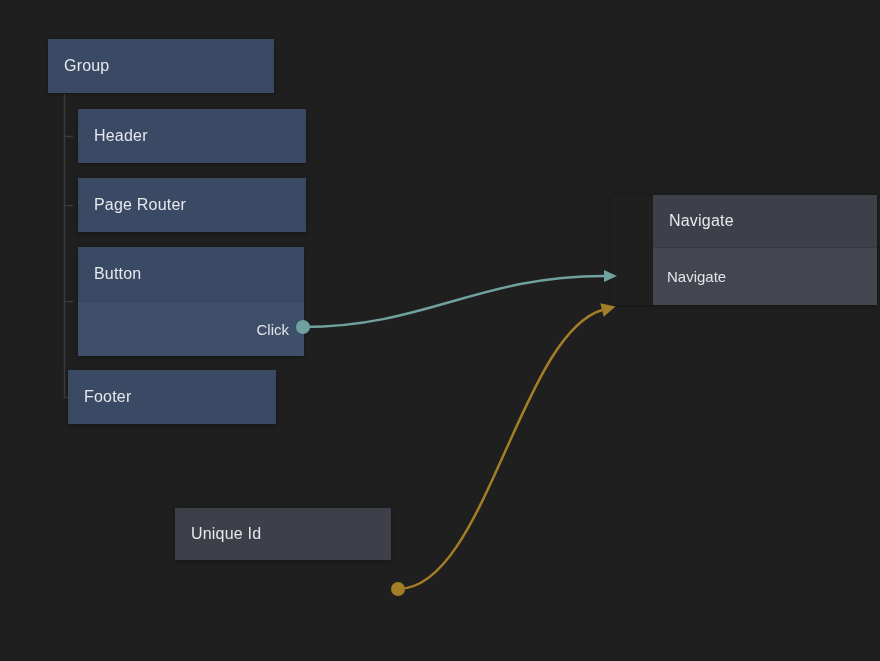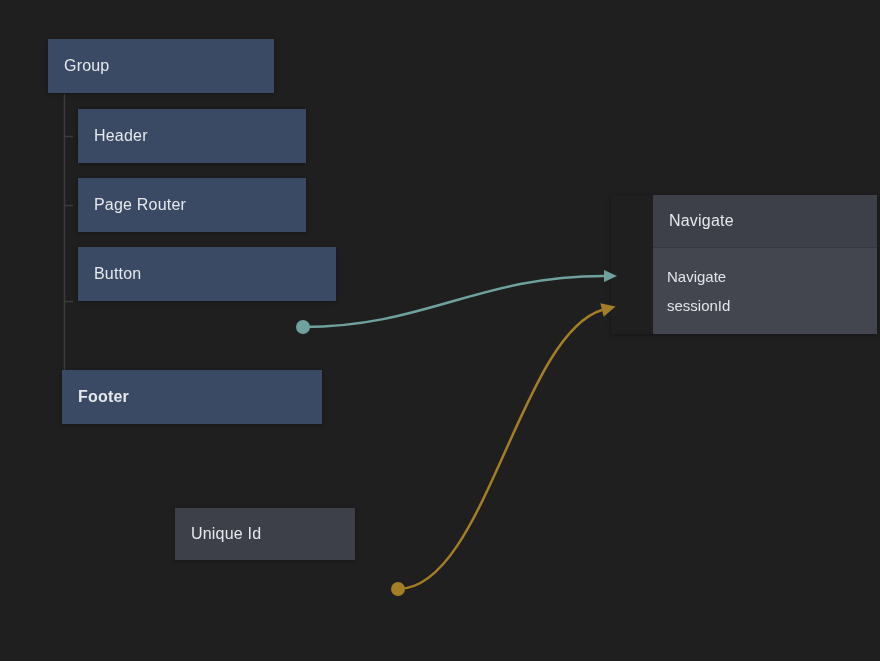--- a/index.html
+++ b/index.html
@@ -41,24 +41,24 @@
   .in-row{
     height:29px;
     display:flex;align-items:center;
     padding-left:14px;
     font-size:15px;color:#e1e4e8;
   }
 
   #node-group      {left:48px; top:39px; width:226px;}
   #node-header     {left:78px; top:109px;width:228px;}
   #node-page-router{left:78px; top:178px;width:228px;}
-  #node-button     {left:78px; top:247px;width:258px;}
-  #node-footer     {left:62px; top:370px;width:260px;font-weight:bold;}
+  #node-button     {left:78px; top:247px;width:226px;}
+  #node-footer     {left:68px; top:370px;width:208px;}
   #node-navigate   {left:611px;top:195px;width:224px;padding-left:42px;}
-  #node-unique-id  {left:175px;top:508px;width:180px;}
+  #node-unique-id  {left:175px;top:508px;width:216px;}
 
   #wire-layer{
     position:absolute;left:0;top:0;width:880px;height:661px;
     pointer-events:none;
   }
   #tree-layer{
     position:absolute;left:0;top:0;width:880px;height:661px;
     pointer-events:none;
   }
 </style>
@@ -86,38 +86,38 @@
   <div class="node blue" id="node-page-router">
     <div class="title">
       <span>Page Router</span>
     </div>
   </div>
 
   <div class="node blue" id="node-button">
     <div class="title">
       <span>Button</span>
     </div>
+    <div class="body out-row">
+      <span>Click</span>
+    </div>
   </div>
 
   <div class="node blue" id="node-footer">
     <div class="title">
       <span>Footer</span>
     </div>
   </div>
 
   <div class="node gray" id="node-navigate">
     <div class="title">
       <span>Navigate</span>
     </div>
     <div class="body in-body">
       <div class="in-row">
         <span>Navigate</span>
-      </div>
-      <div class="in-row">
-        <span>sessionId</span>
       </div>
     </div>
   </div>
 
   <div class="node gray" id="node-unique-id">
     <div class="title">
       <span>Unique Id</span>
     </div>
   </div>
 

